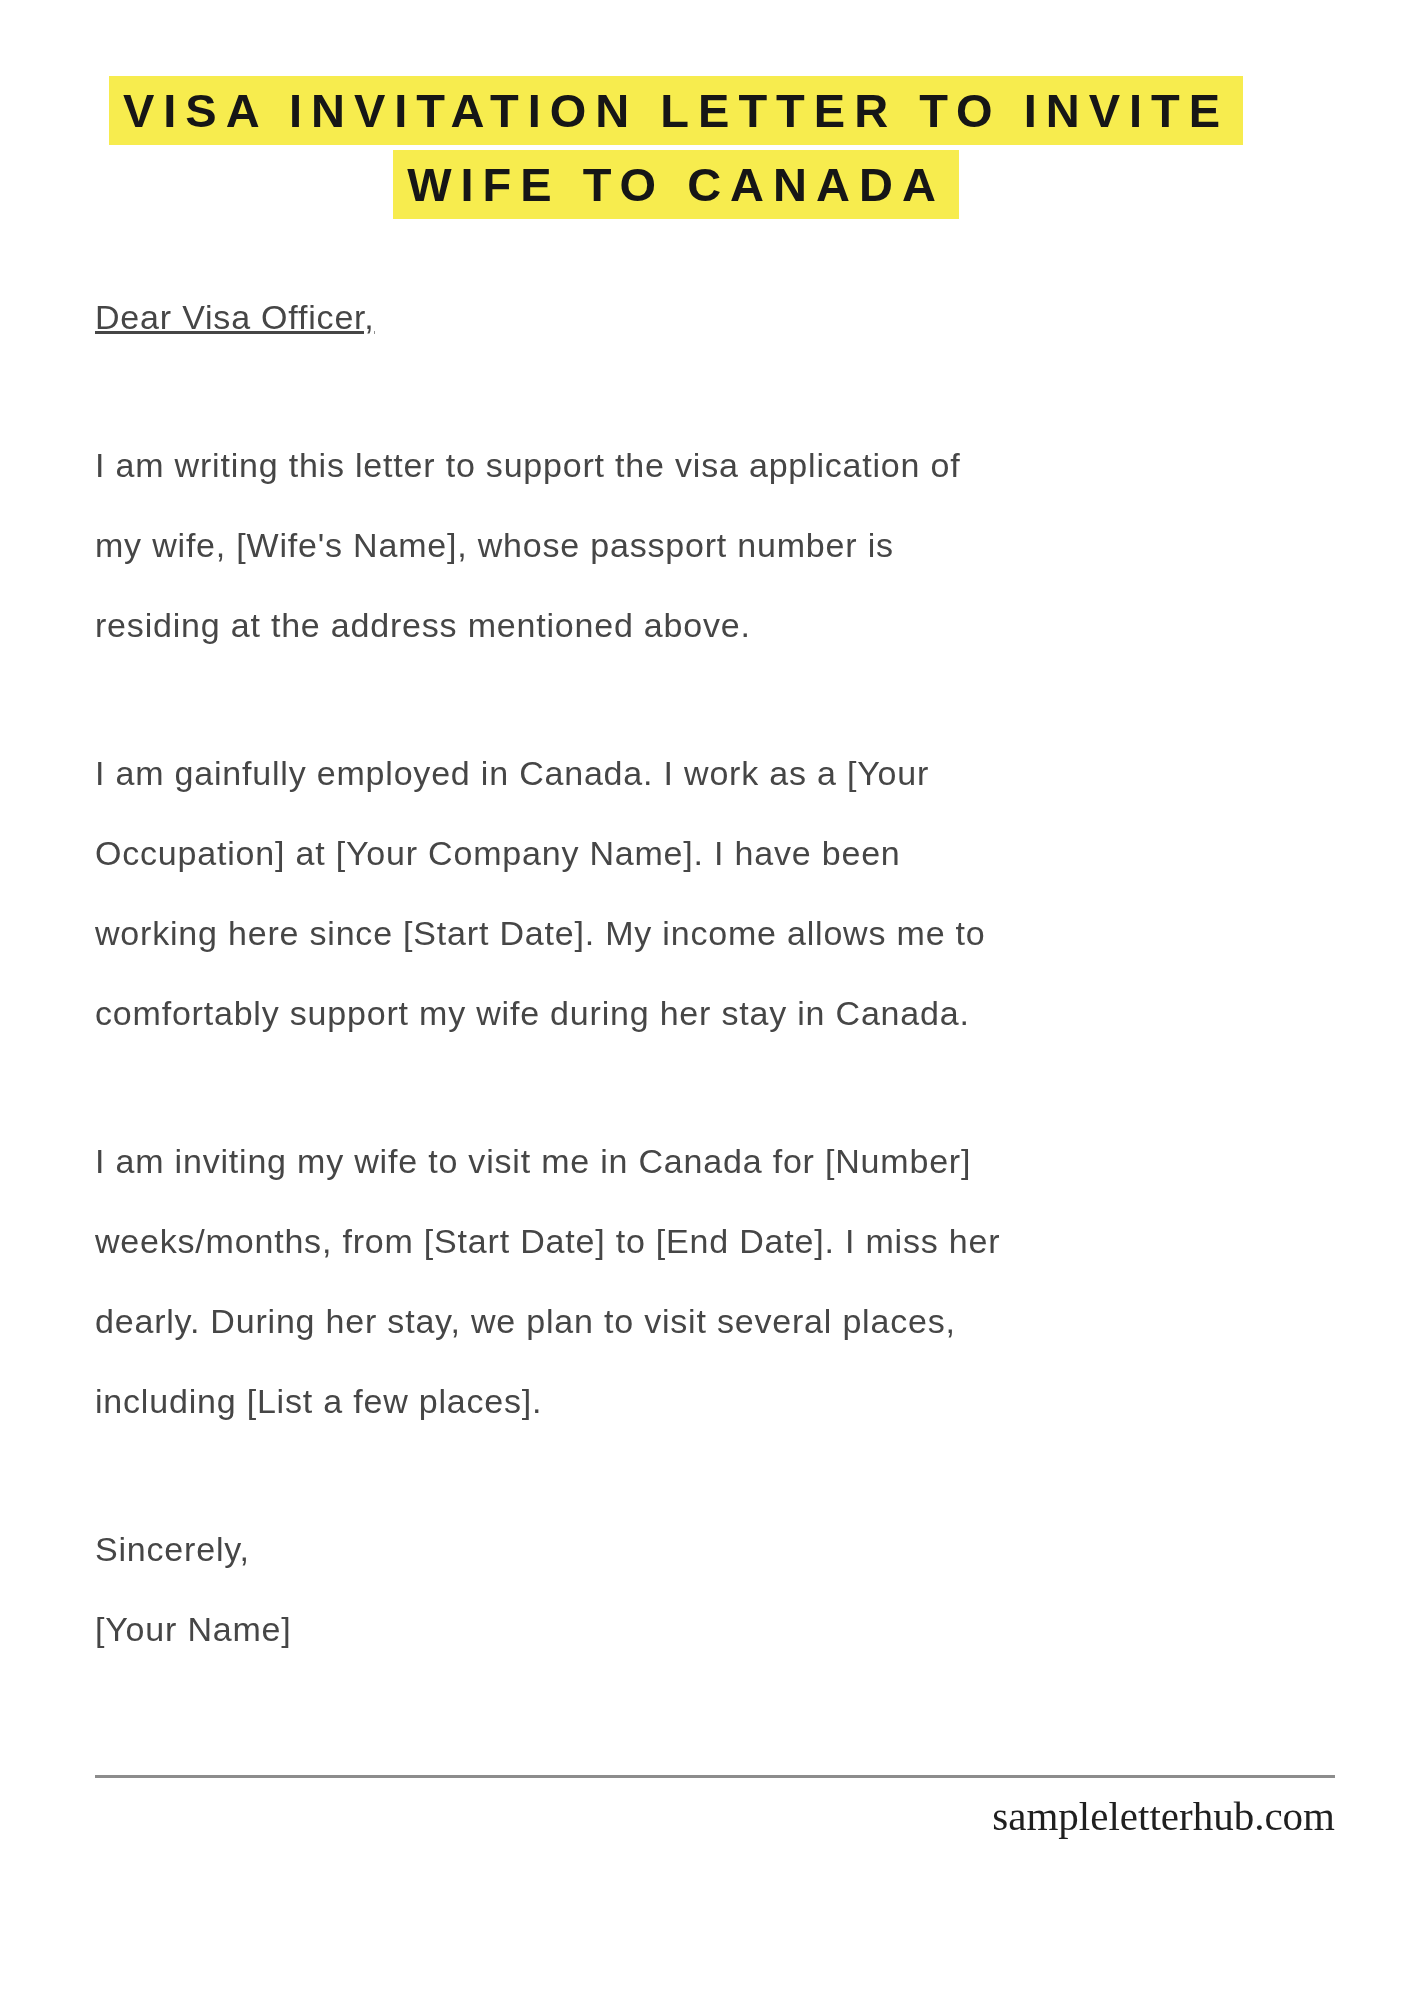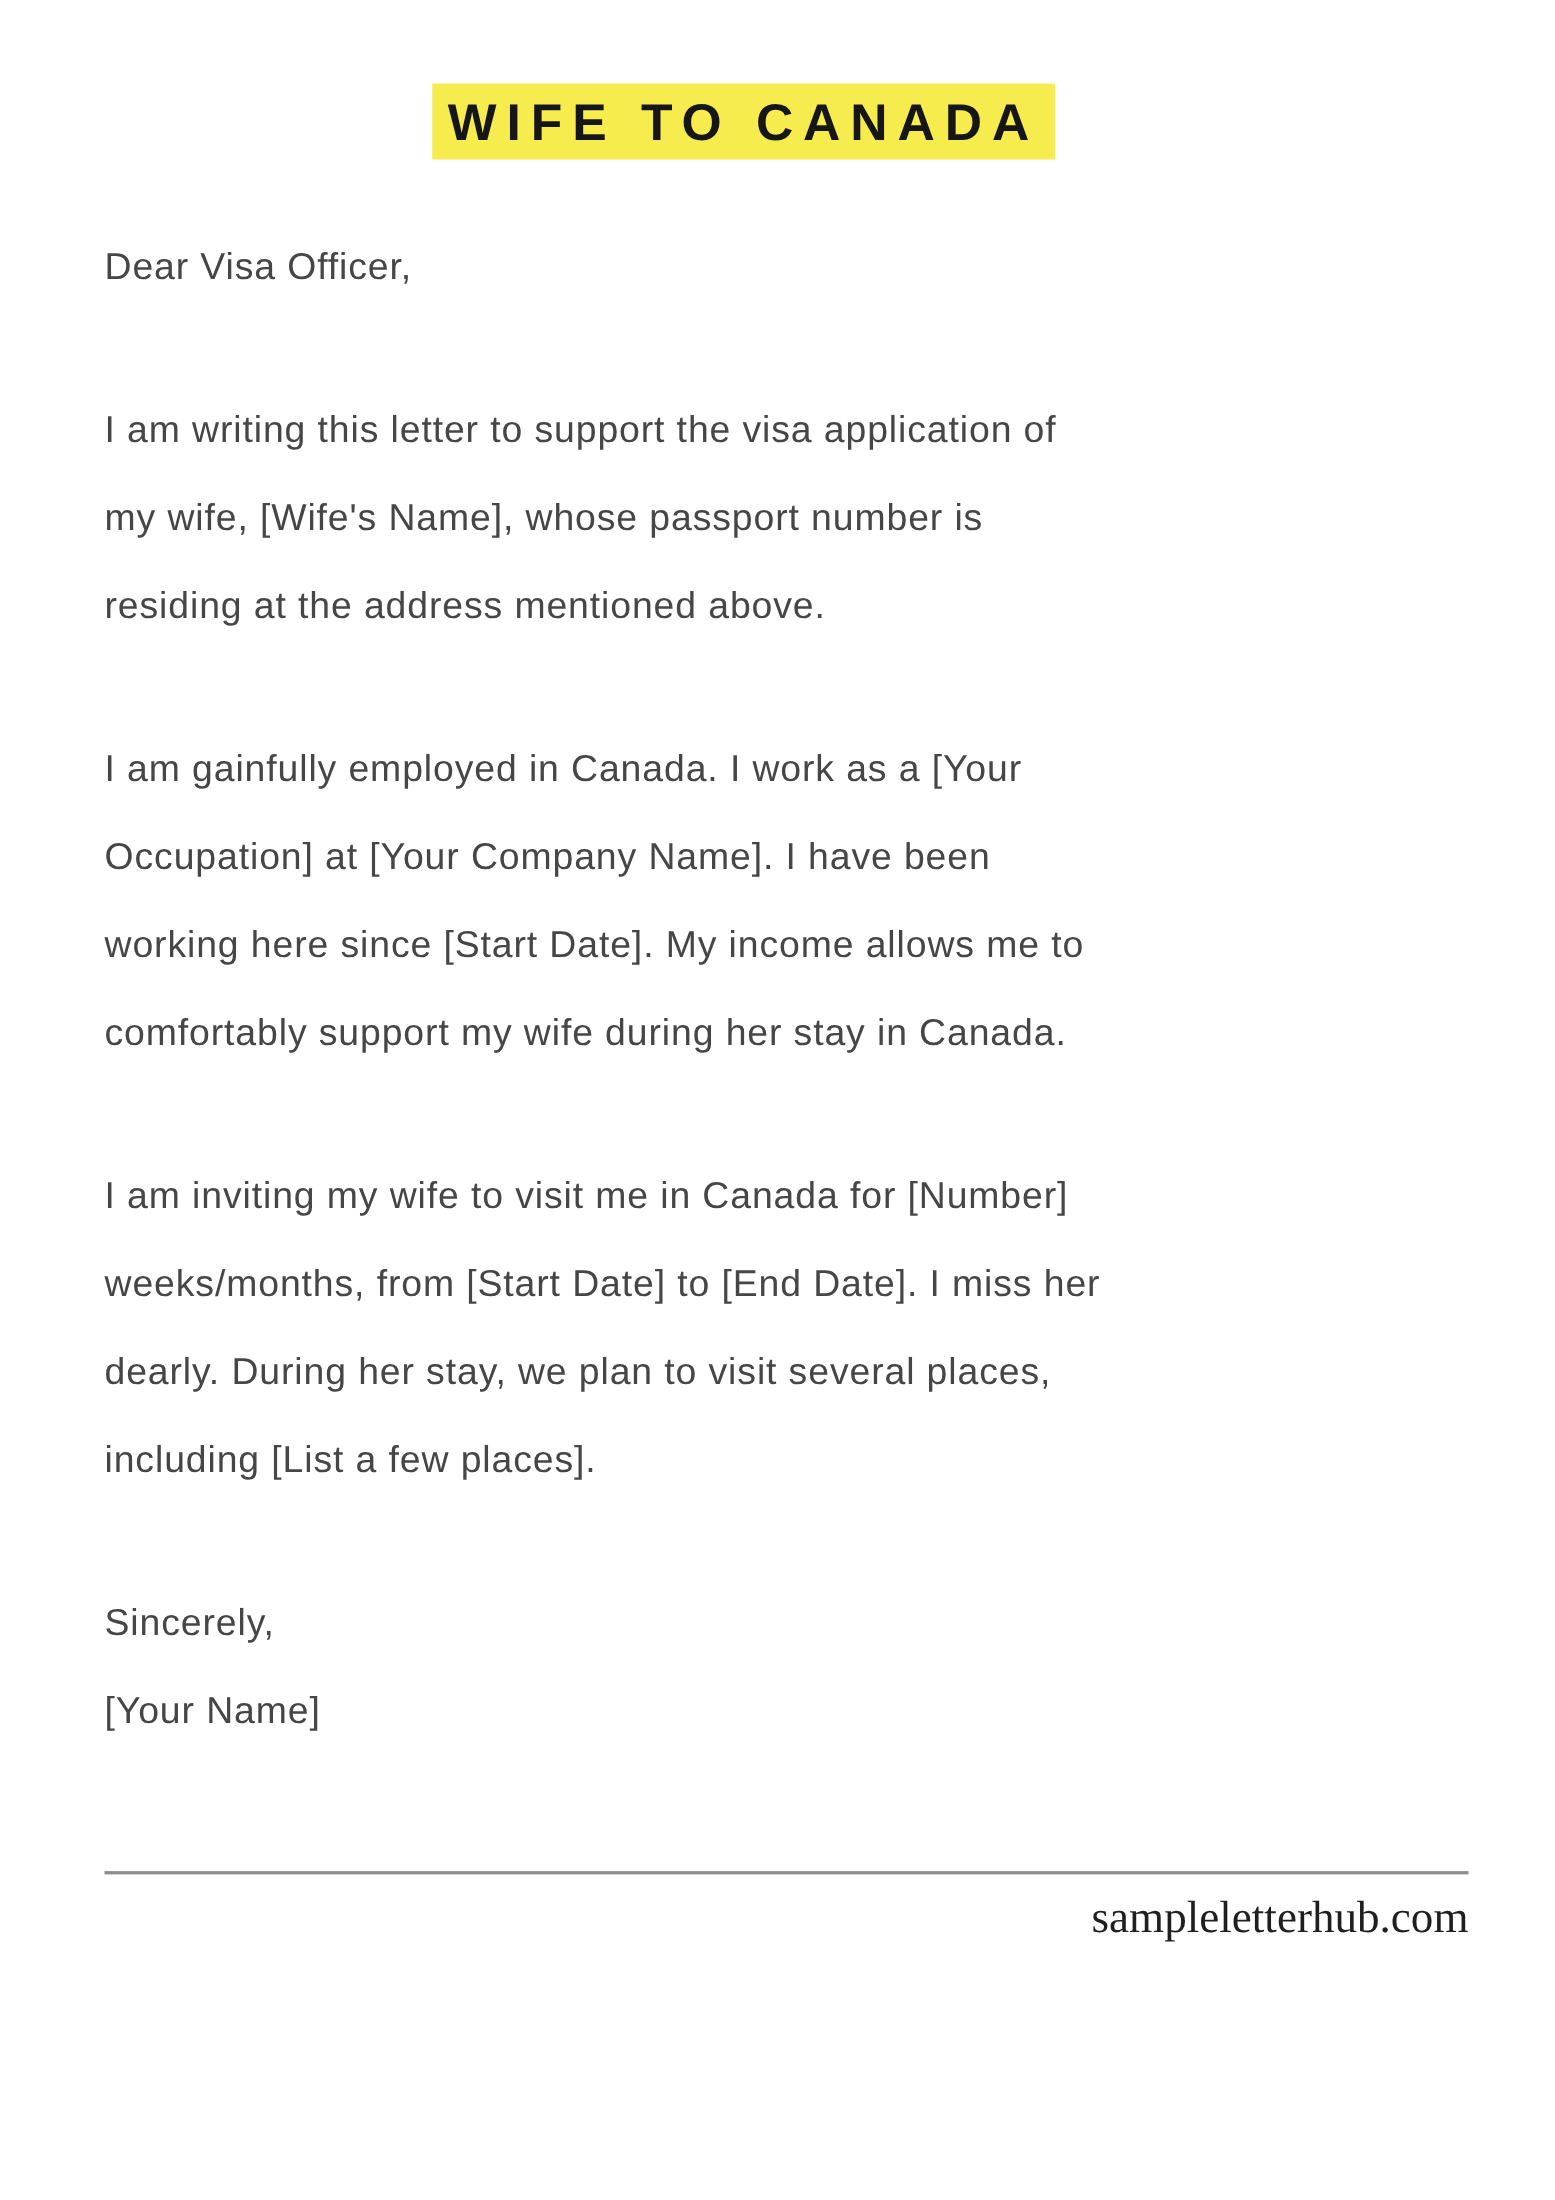--- a/index.html
+++ b/index.html
@@ -28,21 +28,21 @@
     padding:8px 14px;
   }
   .letter-body {
     margin:0 60px 0 95px;
     font-size:34px;
     line-height:80px;
     letter-spacing:0.8px;
     color:var(--body-text,#464646);
     font-weight:400;
   }
-  .salutation { margin-top:55px; }
+  .salutation { margin-top:55px;text-decoration:underline; }
   .para { margin-top:68px; }
   .line { display:block; white-space:nowrap; }
   .footer { margin:106px 79px 0 95px; }
   .footer-rule {
     border:none;
     border-top:3px solid var(--rule,#8C8C8C);
     height:0;
   }
   .footer-site {
     margin-top:14px;
@@ -52,20 +52,21 @@
     color:var(--footer-text,#1F1F1F);
     letter-spacing:0;
   }
 </style>
 </head>
 <body>
 
 <div class="page">
 
   <h1 class="doc-title">
+    <div class="title-line"><span class="hl">VISA INVITATION LETTER TO INVITE</span></div>
     <div class="title-line"><span class="hl">WIFE TO CANADA</span></div>
   </h1>
 
   <div class="letter-body">
 
     <p class="salutation">Dear Visa Officer,</p>
 
     <p class="para">
       <span class="line">I am writing this letter to support the visa application of</span>
       <span class="line">my wife, [Wife's Name], whose passport number is</span>

